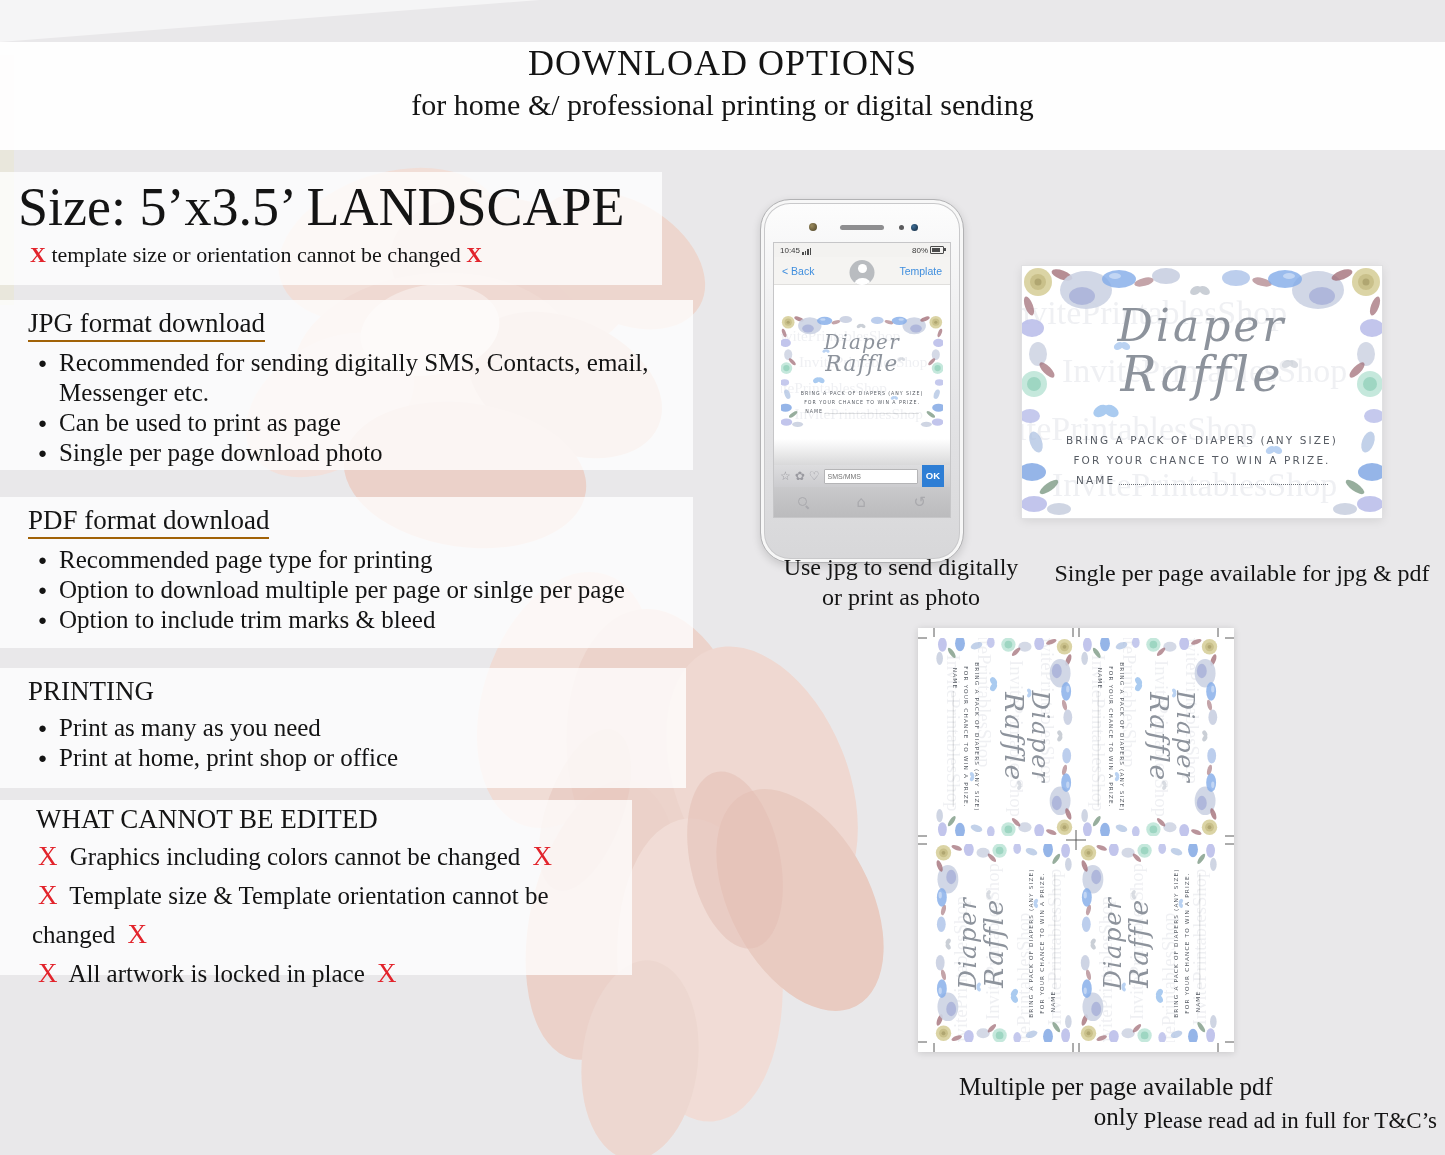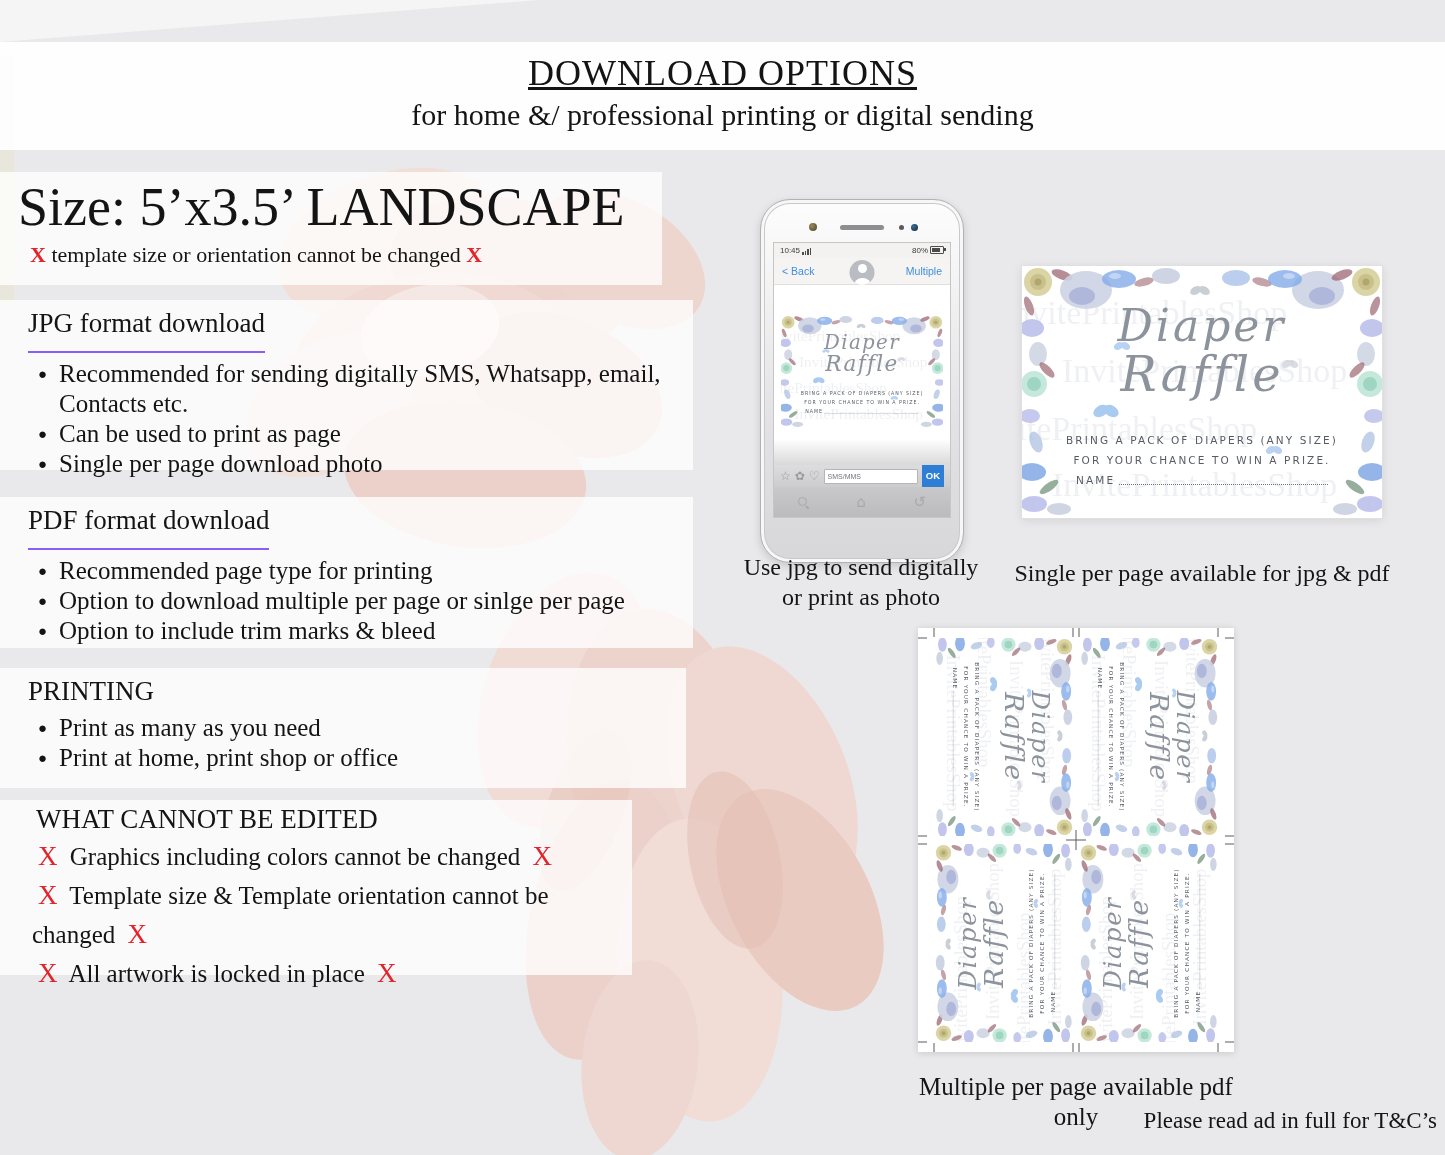--- a/index.html
+++ b/index.html
@@ -2,45 +2,45 @@
 <html><head>
 <meta charset="utf-8">
 <style>
   html,body{margin:0;padding:0;}
   body{width:1445px;height:1155px;position:relative;overflow:hidden;
        background:#e9e8ea;font-family:"Liberation Serif",serif;color:#141414;}
   .layer{position:absolute;inset:0;}
   #bg-art{z-index:0;}
   .band{position:absolute;left:0;background:rgba(255,255,255,.78);z-index:2;}
   .header-band{top:42px;width:1445px;height:108px;background:rgba(255,255,255,.92);text-align:center;}
-  .header-title{font-size:36px;letter-spacing:1px;margin-top:10px;text-decoration:underline;}
+  .header-title{font-size:36px;letter-spacing:1px;margin-top:0;}
   .header-sub{font-size:30px;margin-top:4px;}
   .size-band{top:172px;width:662px;height:113px;}
   .size-title{font-size:54px;margin:6px 0 0 18px;line-height:58px;}
   .size-note{font-size:22px;margin:6px 0 0 30px;}
   .redx{color:#e2232b;font-weight:bold;}
   .redx.big{font-weight:normal;font-size:27px;}
   .sec{padding:8px 10px 0 28px;}
   .sec-title{font-size:27px;display:inline-block;margin-bottom:6px;}
-  .sec-title.u{border-bottom:2px solid #8b5cf6;padding-bottom:12px;}
+  .sec-title.u{border-bottom:2px solid #a16207;padding-bottom:1px;}
   .jpg-band{top:300px;width:655px;height:162px;}
   .pdf-band{top:497px;width:655px;height:143px;}
   .print-band{top:668px;width:648px;height:112px;}
   .cannot-band{top:800px;width:632px;height:175px;}
   .bullet{display:flex;gap:12px;font-size:25px;line-height:30px;padding-left:10px;}
   .bullet .dot{font-size:15px;line-height:30px;}
   .xline{font-size:25px;line-height:38px;}
   .xline .redx.big{margin:0 6px;}
   .cannot-title{font-size:27px;margin:4px 0 2px 36px;}
   .cannot-foot{font-size:25px;line-height:38px;margin-left:4px;}
   .xline{margin-left:4px;}
 
   
   .rc{position:absolute;z-index:2;}
-  .caption{font-size:24px;text-align:center;line-height:30px;}
+  .caption{font-size:24px;text-align:center;line-height:30px;margin-left:40px;}
   #phone-caption{left:741px;top:552px;width:240px;}
   #single-caption{left:1012px;top:558px;width:380px;}
   #sheet-caption{left:918px;top:1072px;width:316px;font-size:25px;}
   #tnc-note{right:8px;top:1106px;width:420px;text-align:right;font-size:23px;}
 
   
   .phone{position:absolute;left:760px;top:199px;width:202px;height:362px;z-index:2;
     border-radius:30px;background:linear-gradient(180deg,#fdfdfd,#e3e3e5 60%,#d7d7d9);
     border:1px solid #b2b2b4;
     box-shadow:inset 0 0 0 3px #f7f7f7, inset 0 0 0 4px #c9c9cb, 0 3px 8px rgba(0,0,0,.15);}
@@ -166,21 +166,21 @@
     <span class="redx">X</span>
   </div>
 </div>
 
 <div class="band jpg-band sec">
   <span class="sec-title u">JPG format download</span>
   <div>
 
       <div class="bullet">
         <span class="dot">●</span>
-        <span>Recommended for sending digitally SMS, Whatsapp, email, Contacts etc.</span>
+        <span>Recommended for sending digitally SMS, Contacts, email, Messenger etc.</span>
       </div>
 
       <div class="bullet">
         <span class="dot">●</span>
         <span>Can be used to print as page</span>
       </div>
 
       <div class="bullet">
         <span class="dot">●</span>
         <span>Single per page download photo</span>
@@ -266,21 +266,21 @@
           </span>
       </span>
       <span class="grp">
         <span>80%</span>
         <span class="batt"></span>
       </span>
     </div>
     <div class="p-contacts">
       <span>&lt; Back</span>
       <span class="avatar"></span>
-      <span>Multiple</span>
+      <span>Template</span>
     </div>
     <div class="p-msg">
       <div class="card-slot slot-phone">
           <div class="raffle-card">
   <div class="wm" style="left:-20px;top:28px">InvitePrintablesShop</div>
   <div class="wm" style="left:40px;top:86px">InvitePrintablesShop</div>
   <div class="wm" style="left:-50px;top:144px">InvitePrintablesShop</div>
   <div class="wm" style="left:30px;top:200px">InvitePrintablesShop</div>
   <svg class="card-svg" viewBox="0 0 360 252" xmlns="http://www.w3.org/2000/svg">
 

